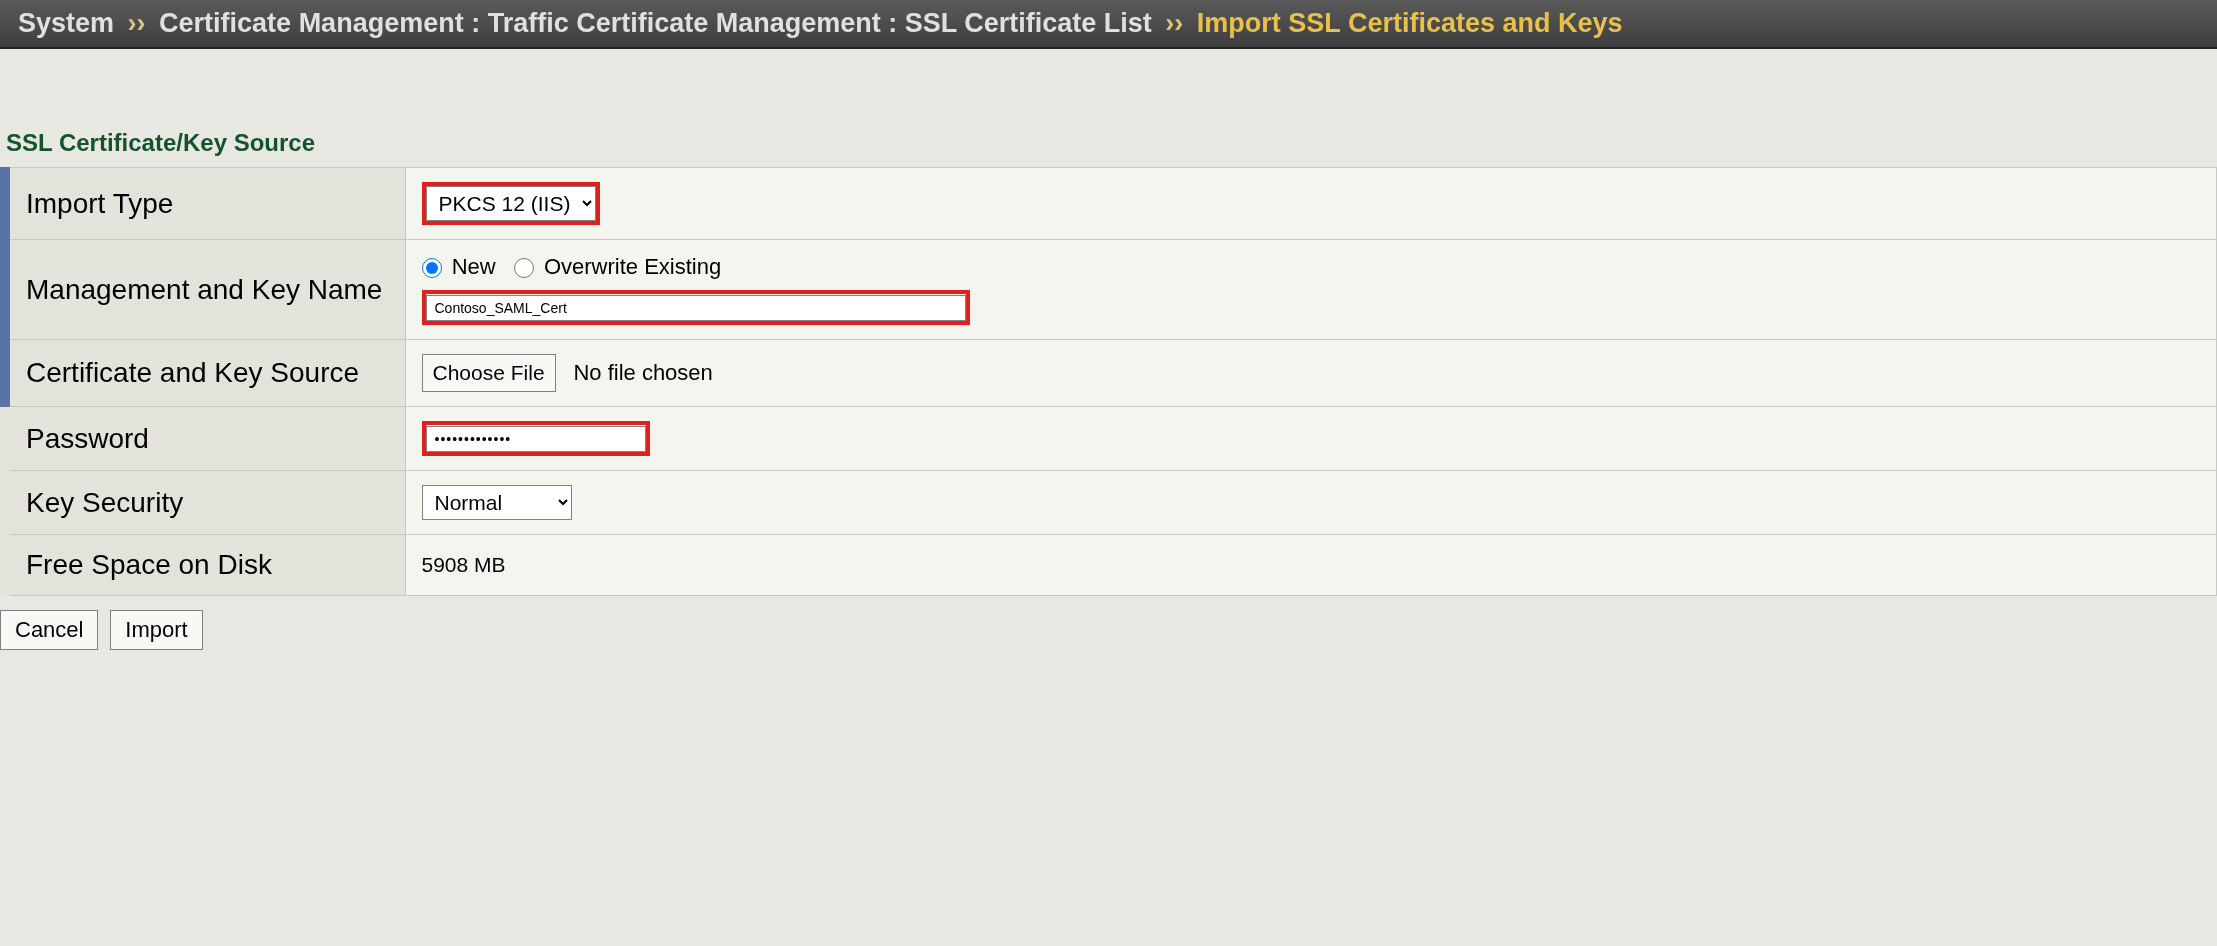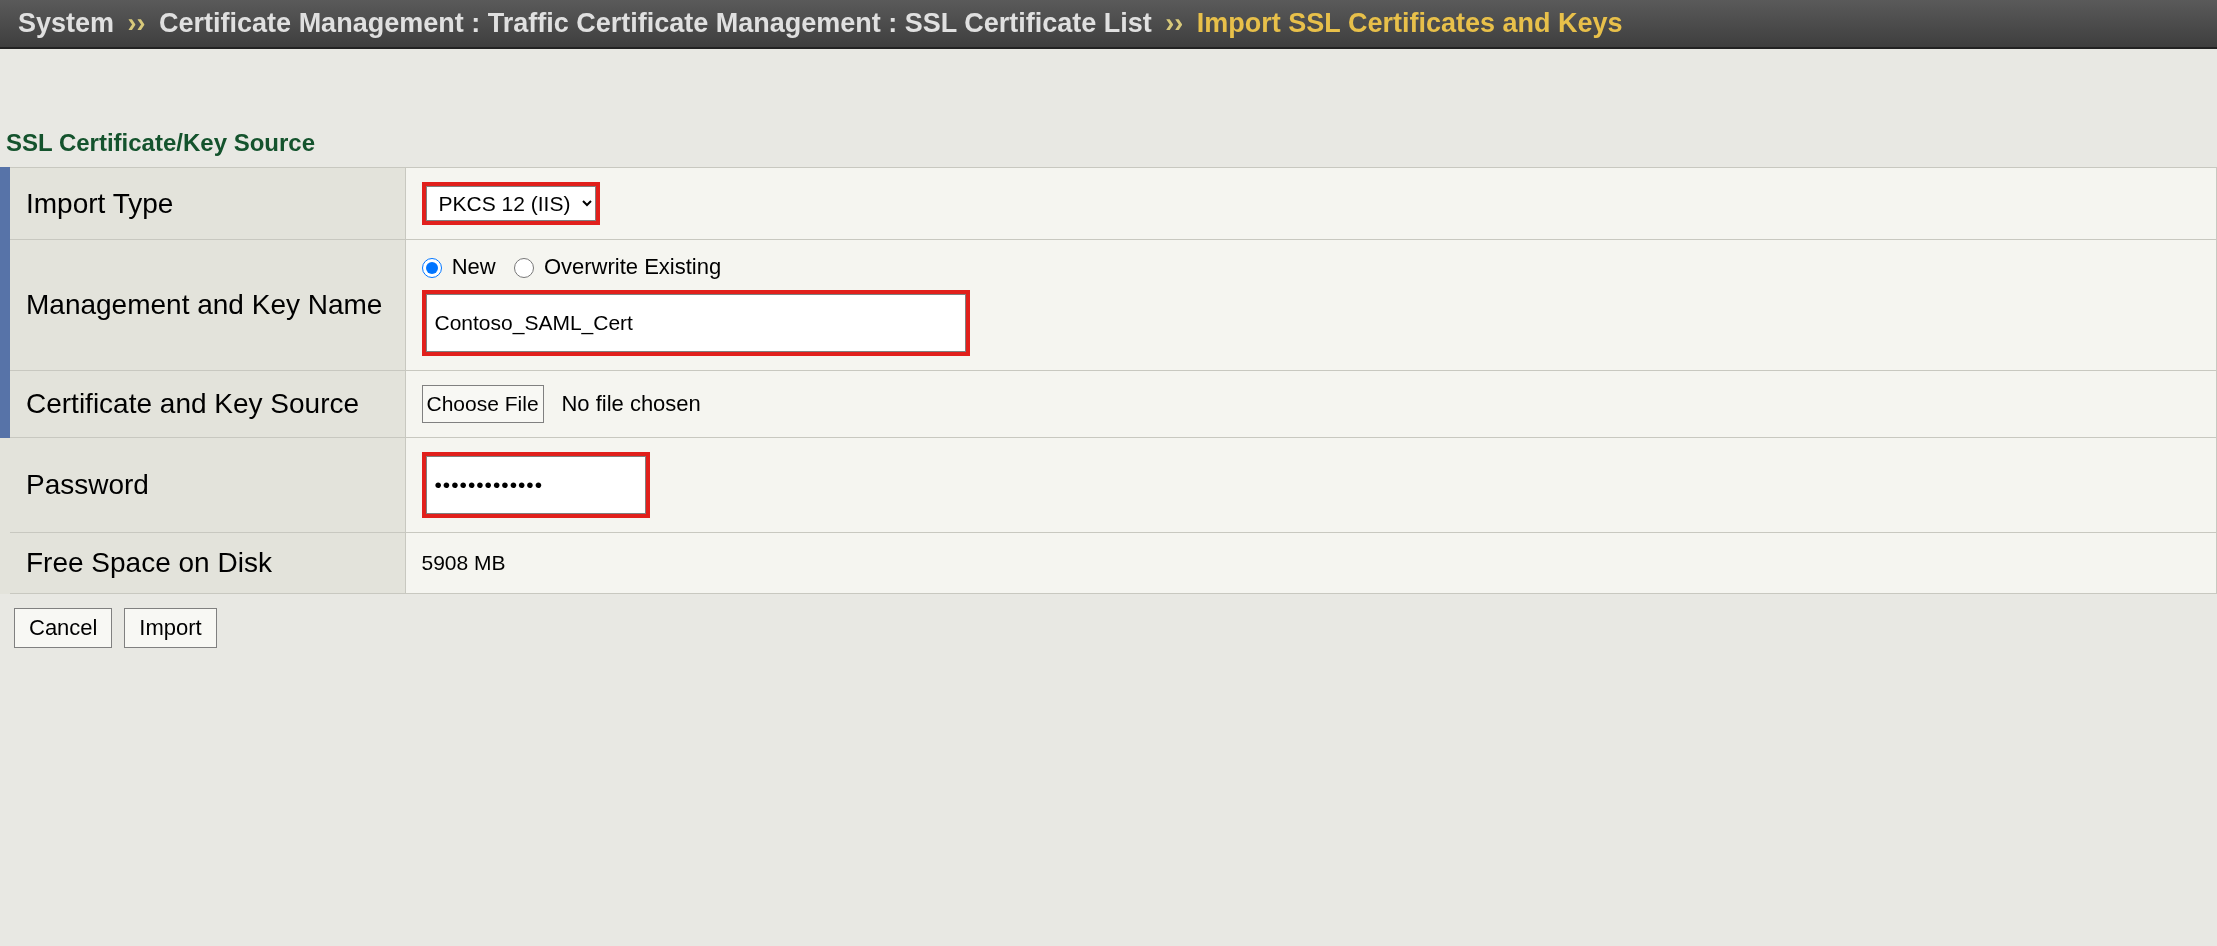--- a/index.html
+++ b/index.html
@@ -65,53 +65,53 @@
       padding: 0;
     }
     select {
       font-size: 21px;
       padding: 4px 8px;
       background: #fff;
       border: 1px solid #808080;
       font-family: inherit;
     }
     input[type="text"], input[type="password"] {
-      font-size: 21px;
-      padding: 16px 8px;
+      font-size: 14px;
+      padding: 4px 8px;
       border: 1px solid #808080;
       font-family: inherit;
       background: #fff;
     }
     input[type="radio"] {
       width: 20px;
       height: 20px;
       vertical-align: middle;
       margin-right: 4px;
     }
     .radio-row {
       margin-bottom: 10px;
       font-size: 22px;
     }
     .radio-row label {
       margin-right: 12px;
     }
     .file-btn {
       font-size: 21px;
-      padding: 6px 4px;
+      padding: 6px 10px;
       background: #f8f8f4;
       border: 1px solid #808080;
       cursor: pointer;
       font-family: inherit;
     }
     .file-text {
       margin-left: 12px;
       font-size: 22px;
     }
     .btn-row {
-      padding: 14px 14px;
+      padding: 14px 0;
     }
     .btn {
       font-size: 22px;
       padding: 6px 14px;
       background: #f8f8f4;
       border: 1px solid #808080;
       cursor: pointer;
       font-family: inherit;
       margin-right: 6px;
     }
@@ -176,20 +176,28 @@
     </tr>
     <tr>
       <td class="label-col noaccent">Password</td>
       <td class="value-col">
         <span class="highlight-red">
           <input type="password" class="password-input" value="•••••••••••••" style="">
         </span>
       </td>
     </tr>
     <tr>
+      <td class="label-col noaccent">Key Security</td>
+      <td class="value-col">
+        <select style="min-width:150px;">
+          <option>Normal</option>
+        </select>
+      </td>
+    </tr>
+    <tr>
       <td class="label-col noaccent">Free Space on Disk</td>
       <td class="value-col">
         <span>5908 MB</span>
       </td>
     </tr>
   </tbody>
     </table>
 
   <div class="btn-row">
     <button class="btn">Cancel</button>

